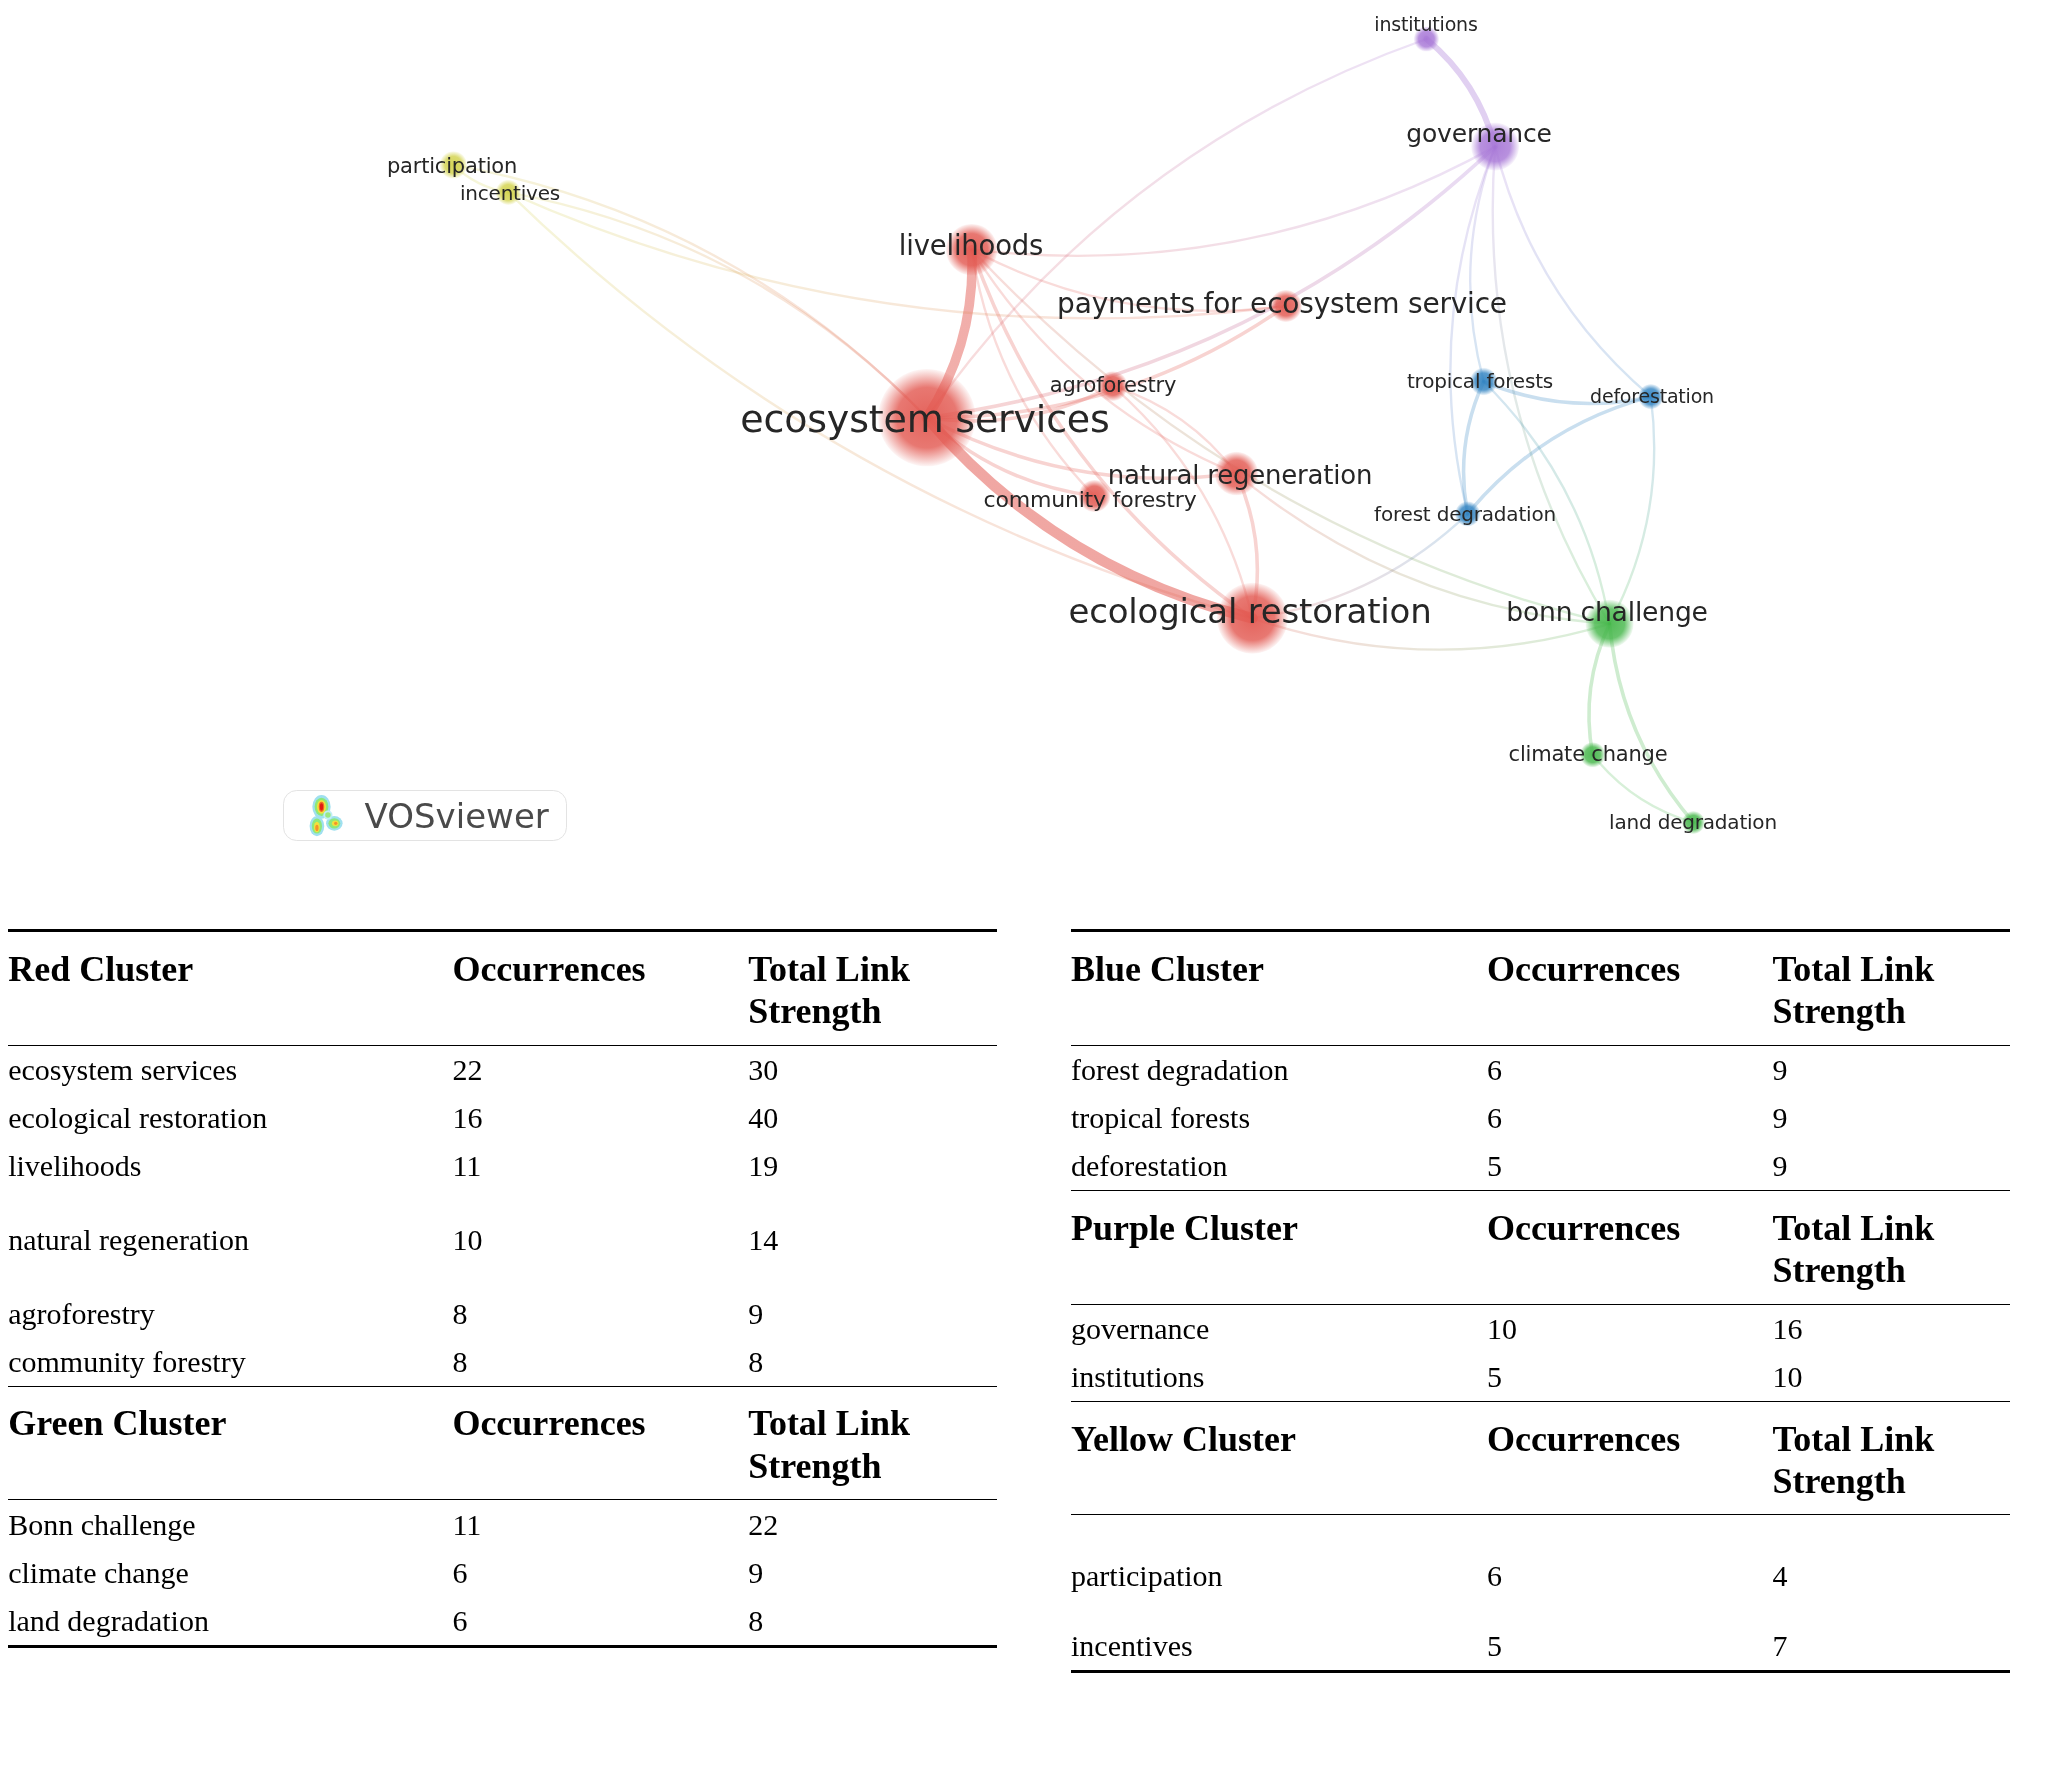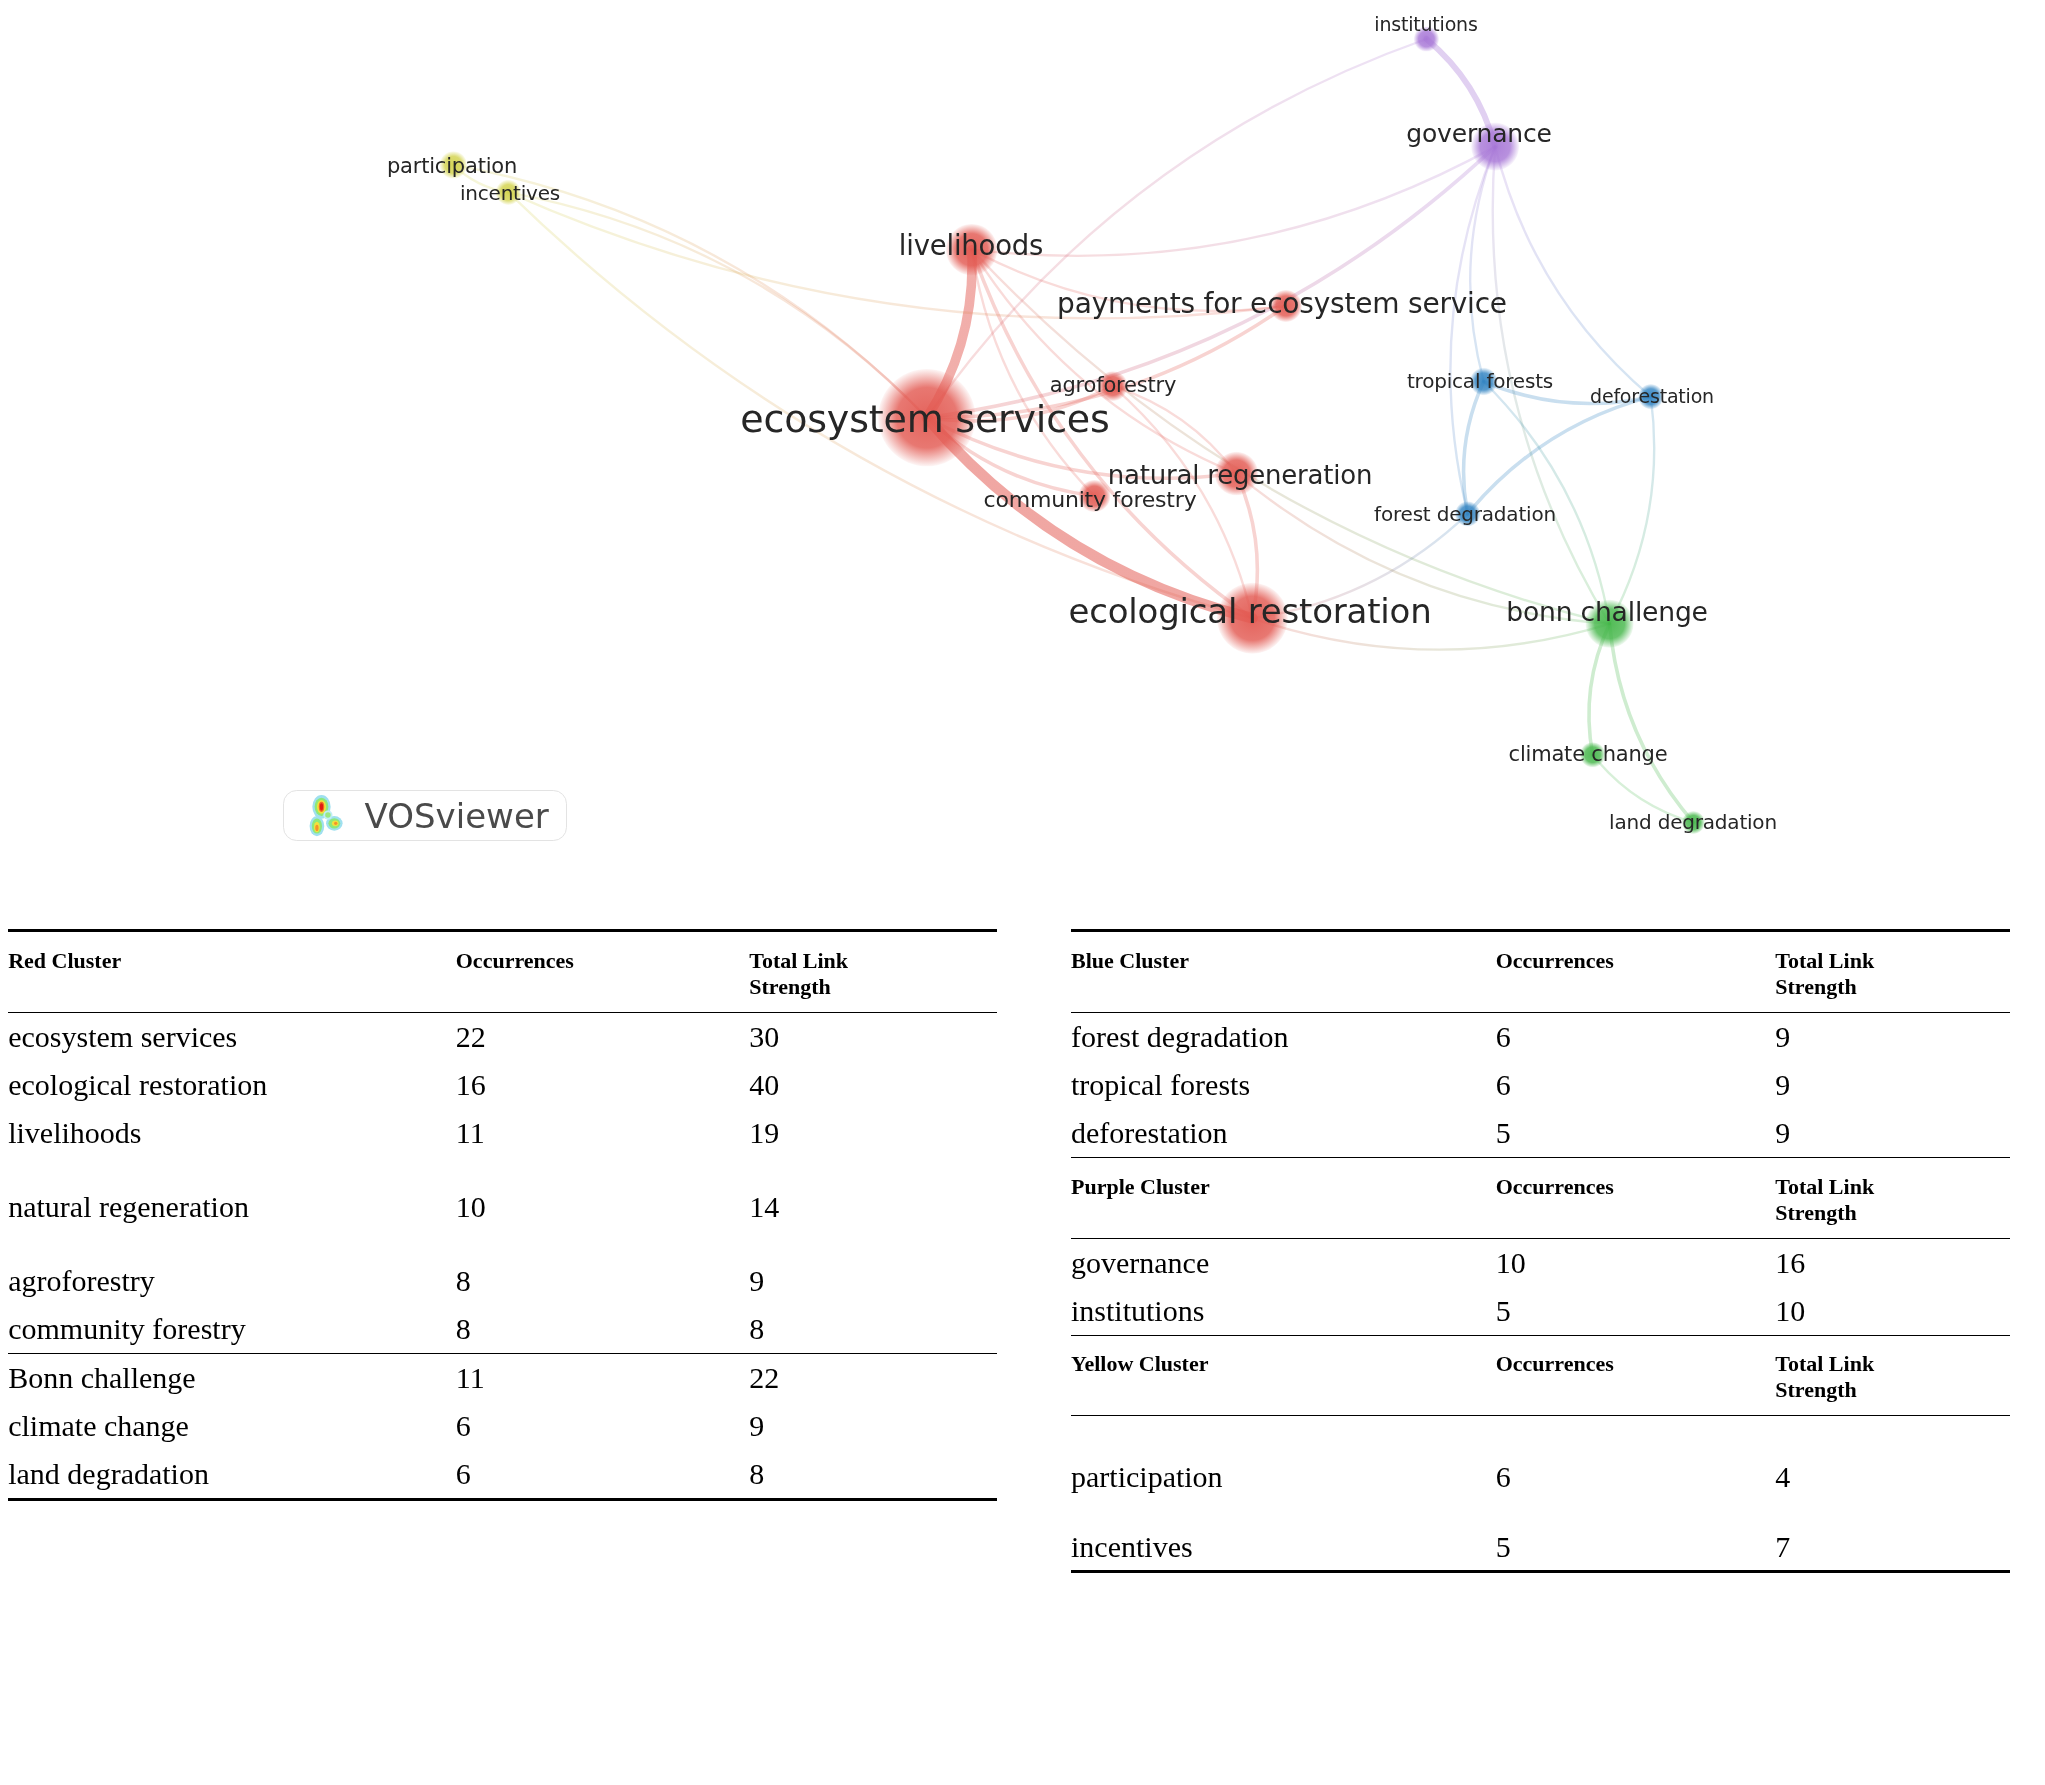--- a/index.html
+++ b/index.html
@@ -27,21 +27,21 @@
   #vos-badge .vos-word{
     font-family:"DejaVu Sans",sans-serif;font-size:34px;color:#4a4a4a;margin-left:15.6px;
   }
 
   
   .tbl{position:absolute;border-collapse:collapse;font-family:"Liberation Serif",serif;}
   .tbl td{vertical-align:top;padding:0;}
   .rule-thick{border-top:3.2px solid #000;}
   .rule-thin{border-top:1.8px solid #000;}
 
-  .hdr{font-weight:bold;font-size:22px;line-height:1.18;}
+  .hdr{font-weight:bold;font-size:36px;line-height:1.18;}
   .cell{font-size:30px;line-height:1.18;}
 
   .c1{width:462px;}
   .c2{width:302px;}
   .c3{width:256px;}
 
   #tbl-left{left:8.2px;top:929px;width:989px;}
   #tbl-right{left:1071px;top:929px;width:939px;}
 </style>
 </head>
@@ -424,20 +424,25 @@
           <td class="cell c1" style="padding-top: 32px; padding-bottom: 6.4px;">agroforestry</td>
           <td class="cell c2" style="padding-top: 32px; padding-bottom: 6.4px;">8</td>
           <td class="cell c3" style="padding-top: 32px; padding-bottom: 6.4px;">9</td>
         </tr>
         <tr>
           <td class="cell c1" style="padding-top: 6.4px; padding-bottom: 6.4px;">community forestry</td>
           <td class="cell c2" style="padding-top: 6.4px; padding-bottom: 6.4px;">8</td>
           <td class="cell c3" style="padding-top: 6.4px; padding-bottom: 6.4px;">8</td>
         </tr>
         <tr>
+          <td class="hdr c1 rule-thin" style="padding-top: 15.6px; padding-bottom: 12px;">Green Cluster</td>
+          <td class="hdr c2 rule-thin" style="padding-top: 15.6px; padding-bottom: 12px;">Occurrences</td>
+          <td class="hdr c3 rule-thin" style="padding-top: 15.6px; padding-bottom: 12px;">Total Link<br>Strength</td>
+        </tr>
+        <tr>
           <td class="rule-thin" style="height: 0px;"></td>
           <td class="rule-thin" style="height: 0px;"></td>
           <td class="rule-thin" style="height: 0px;"></td>
         </tr>
         <tr>
           <td class="cell c1" style="padding-top: 6.4px; padding-bottom: 6.4px;">Bonn challenge</td>
           <td class="cell c2" style="padding-top: 6.4px; padding-bottom: 6.4px;">11</td>
           <td class="cell c3" style="padding-top: 6.4px; padding-bottom: 6.4px;">22</td>
         </tr>
         <tr>

